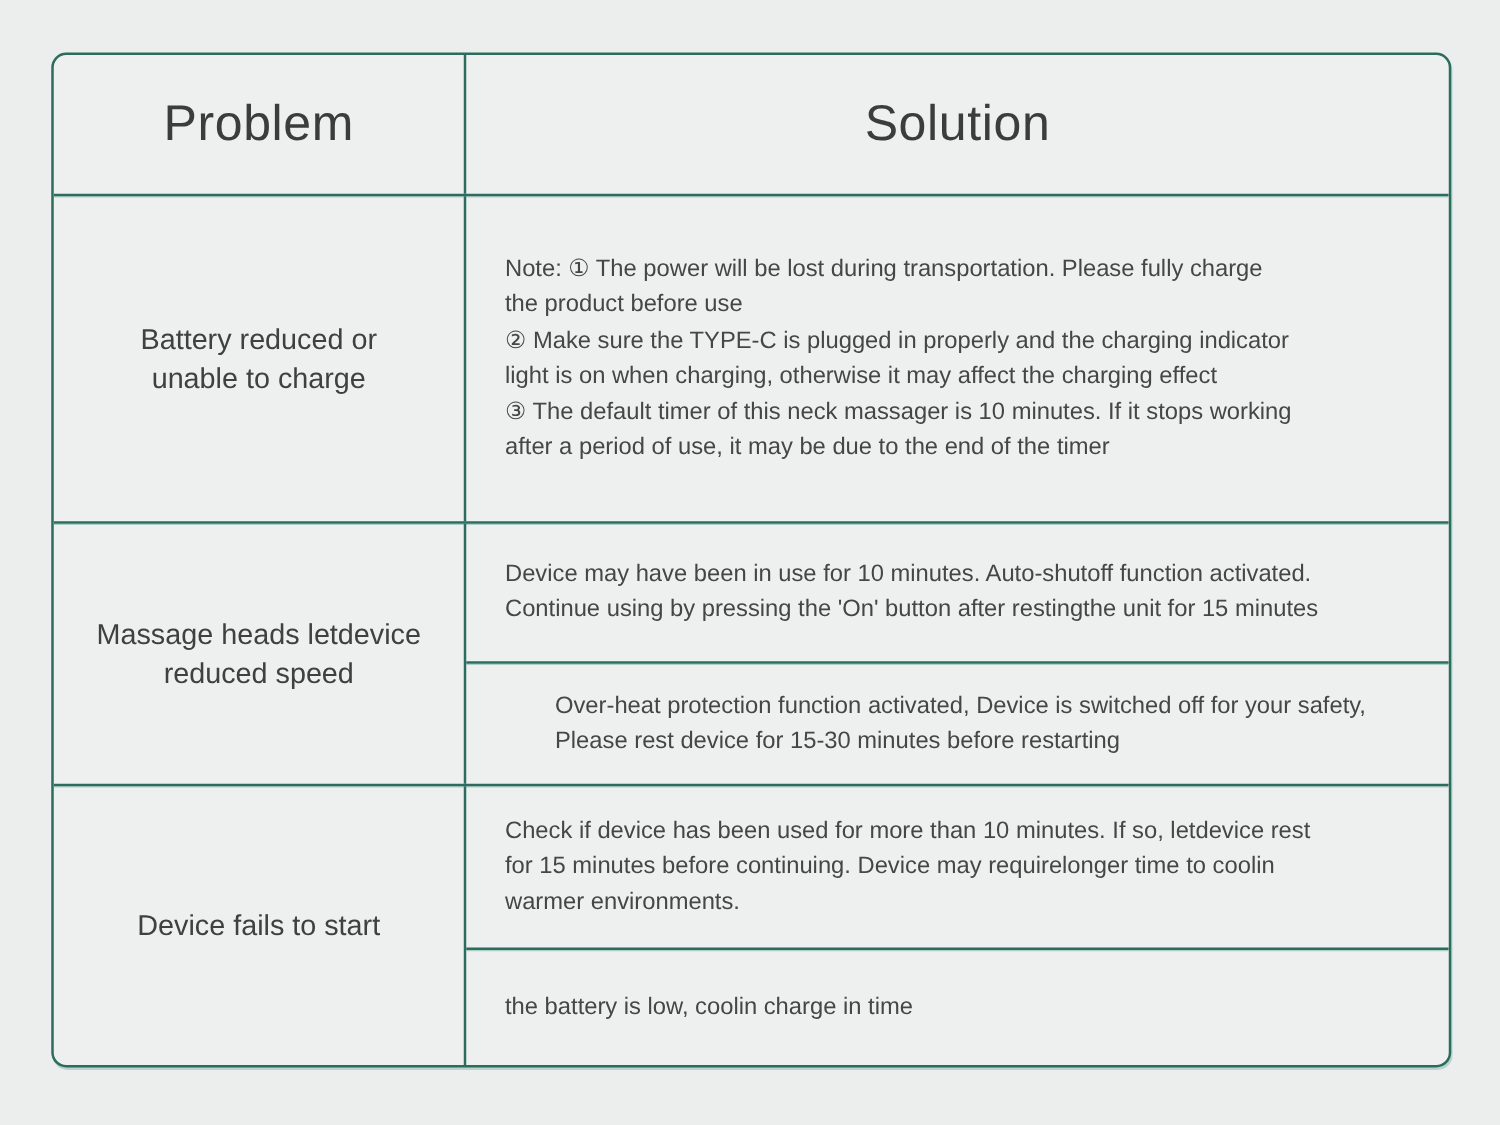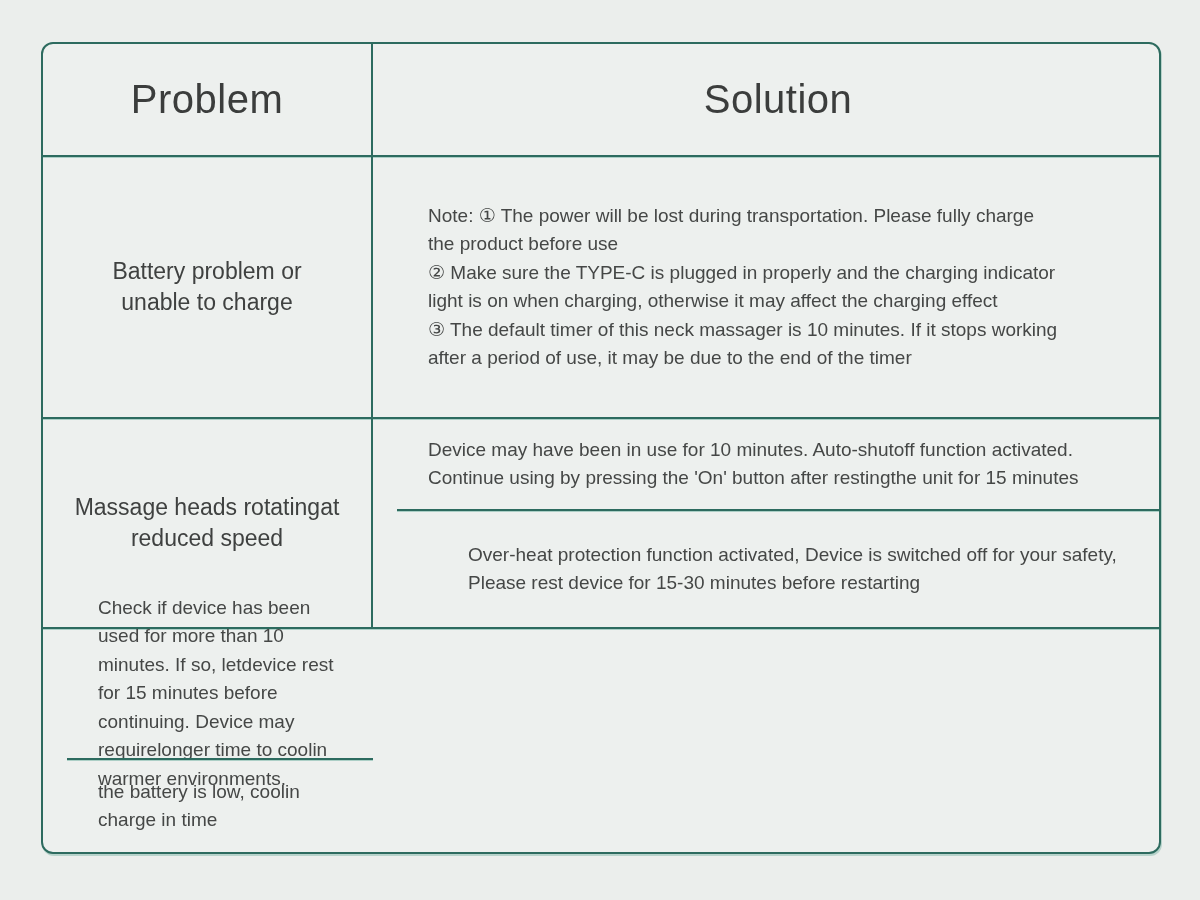--- a/index.html
+++ b/index.html
@@ -50,21 +50,20 @@
     box-sizing: border-box;
     border-right: 2px solid #2d6b5f;
     display: flex;
     align-items: center;
     justify-content: center;
     text-align: center;
   }
   .cell-right {
     display: flex;
     flex-direction: column;
-    margin-left: 24px;
   }
   .header-cell {
     font-size: 40px;
     letter-spacing: 0.5px;
     color: #3b3d3c;
     font-weight: 500;
   }
   .header-right {
     align-items: center;
     justify-content: center;
@@ -80,21 +79,21 @@
   .sub-cell {
     box-sizing: border-box;
     display: flex;
     align-items: center;
   }
   .sub-cell + .sub-cell {
     border-top: 2px solid #2d6b5f;
     box-shadow: inset 0 1px 0 rgba(150, 196, 184, 0.75);
   }
   .sub-1of1 { flex: 1 1 auto; }
-  .r2-sub1 { height: 90px; border-radius: 27px; }
+  .r2-sub1 { height: 110px; border-radius: 27px; }
   .r2-sub2 { flex: 1 1 auto; padding-left: 40px; }
   .r3-sub1 { height: 129px; }
   .r3-sub2 { flex: 1 1 auto; }
   .solution-text {
     font-size: 19px;
     line-height: 28.5px;
     color: #454746;
     white-space: pre-line;
     padding: 0 22px 0 31px;
   }
@@ -109,53 +108,56 @@
       <div class="cell-left header-cell">
         <span>Problem</span>
       </div>
       <div class="cell-right header-right header-cell">
         <span>Solution</span>
       </div>
     </div>
 
     <div class="row row-1">
       <div class="cell-left">
-        <span class="problem-text">Battery problem or
+        <span class="problem-text">Battery reduced or
 unable to charge</span>
       </div>
       <div class="cell-right">
         <div class="sub-cell sub-1of1">
           <span class="solution-text">Note: ① The power will be lost during transportation. Please fully charge
 the product before use
 ② Make sure the TYPE-C is plugged in properly and the charging indicator
 light is on when charging, otherwise it may affect the charging effect
 ③ The default timer of this neck massager is 10 minutes. If it stops working
 after a period of use, it may be due to the end of the timer</span>
         </div>
       </div>
     </div>
 
     <div class="row row-2">
       <div class="cell-left">
-        <span class="problem-text">Massage heads rotatingat
+        <span class="problem-text">Massage heads letdevice
 reduced speed</span>
       </div>
       <div class="cell-right">
         <div class="sub-cell r2-sub1">
           <span class="solution-text">Device may have been in use for 10 minutes. Auto-shutoff function activated.
 Continue using by pressing the 'On' button after restingthe unit for 15 minutes</span>
         </div>
         <div class="sub-cell r2-sub2">
           <span class="solution-text">Over-heat protection function activated, Device is switched off for your safety,
 Please rest device for 15-30 minutes before restarting</span>
         </div>
       </div>
     </div>
 
     <div class="row row-3">
+      <div class="cell-left">
+        <span class="problem-text">Device fails to start</span>
+      </div>
       <div class="cell-right">
         <div class="sub-cell r3-sub1">
           <span class="solution-text">Check if device has been used for more than 10 minutes. If so, letdevice rest
 for 15 minutes before continuing. Device may requirelonger time to coolin
 warmer environments.</span>
         </div>
         <div class="sub-cell r3-sub2">
           <span class="solution-text">the battery is low, coolin charge in time</span>
         </div>
       </div>

